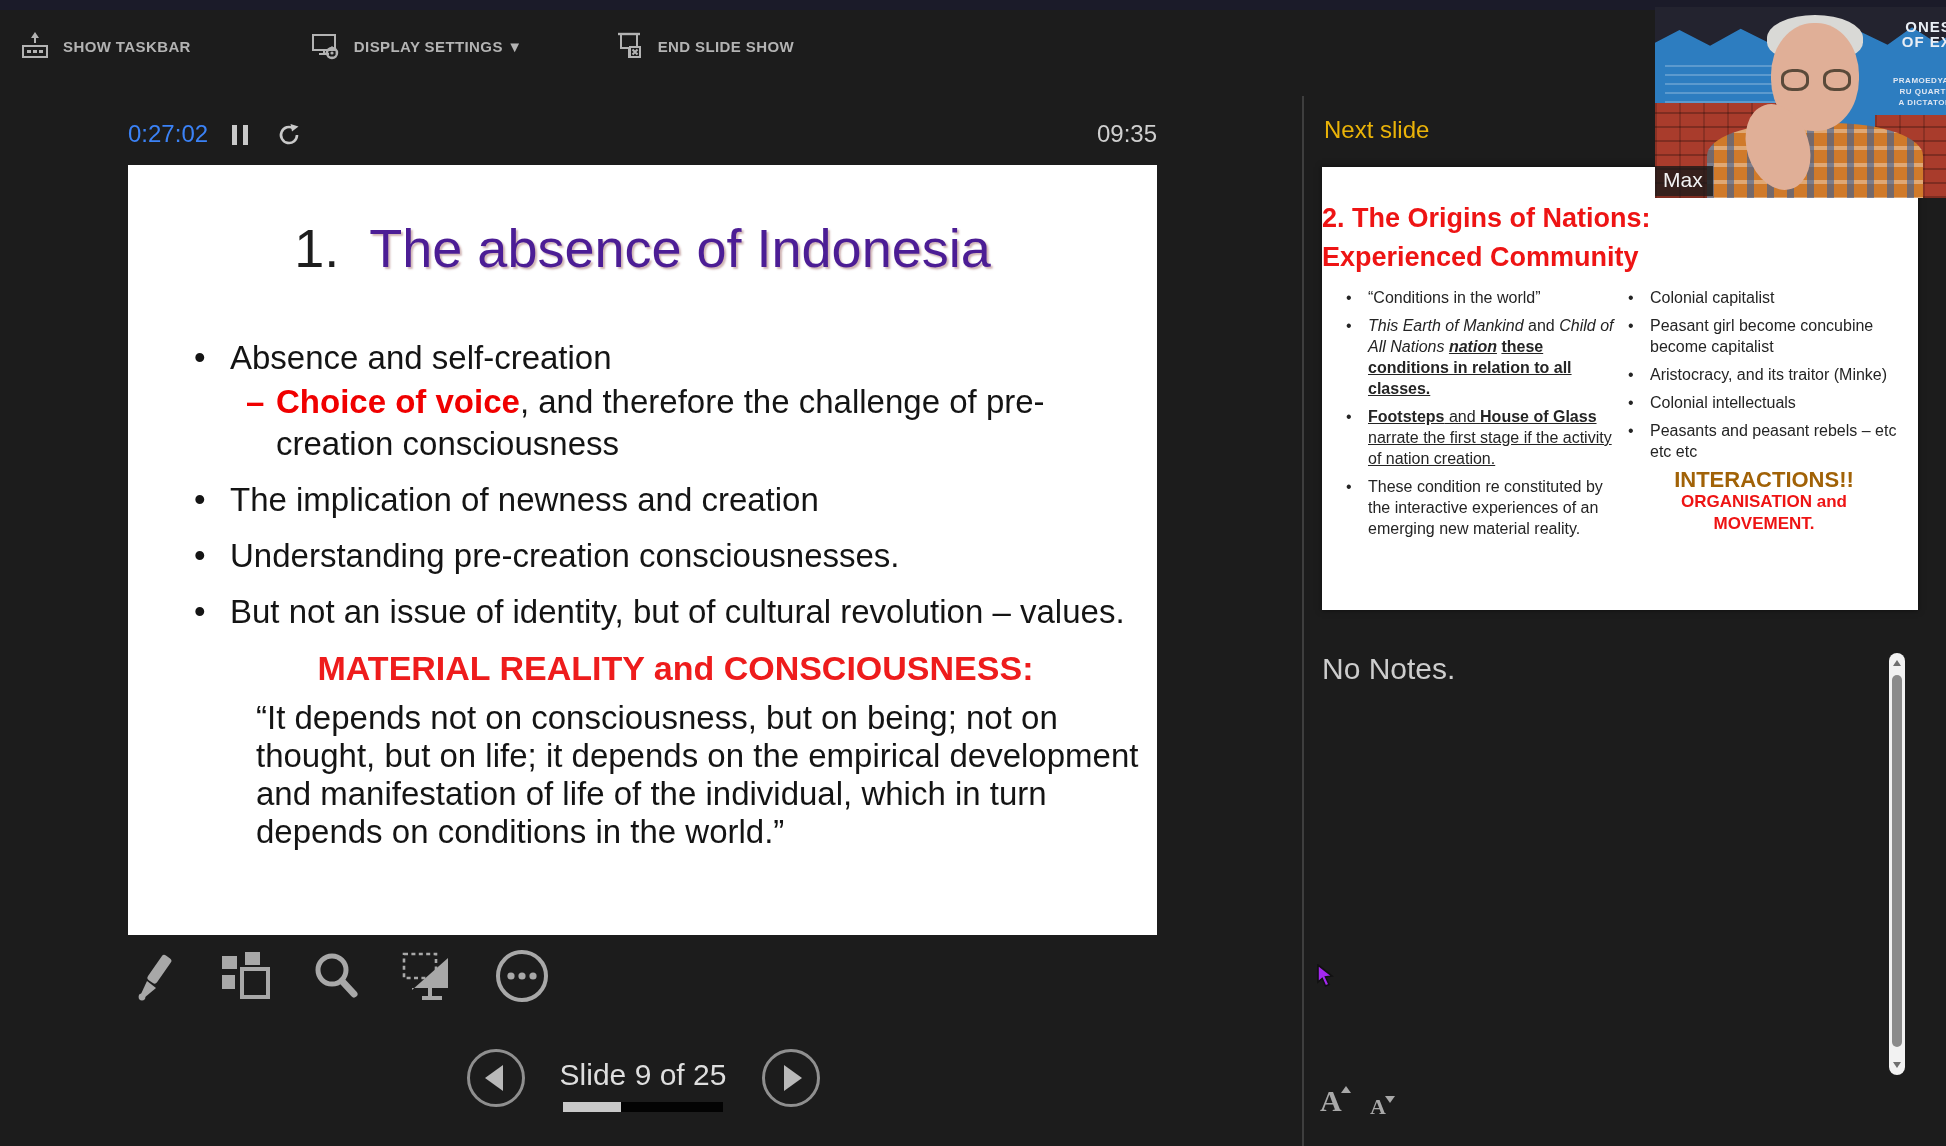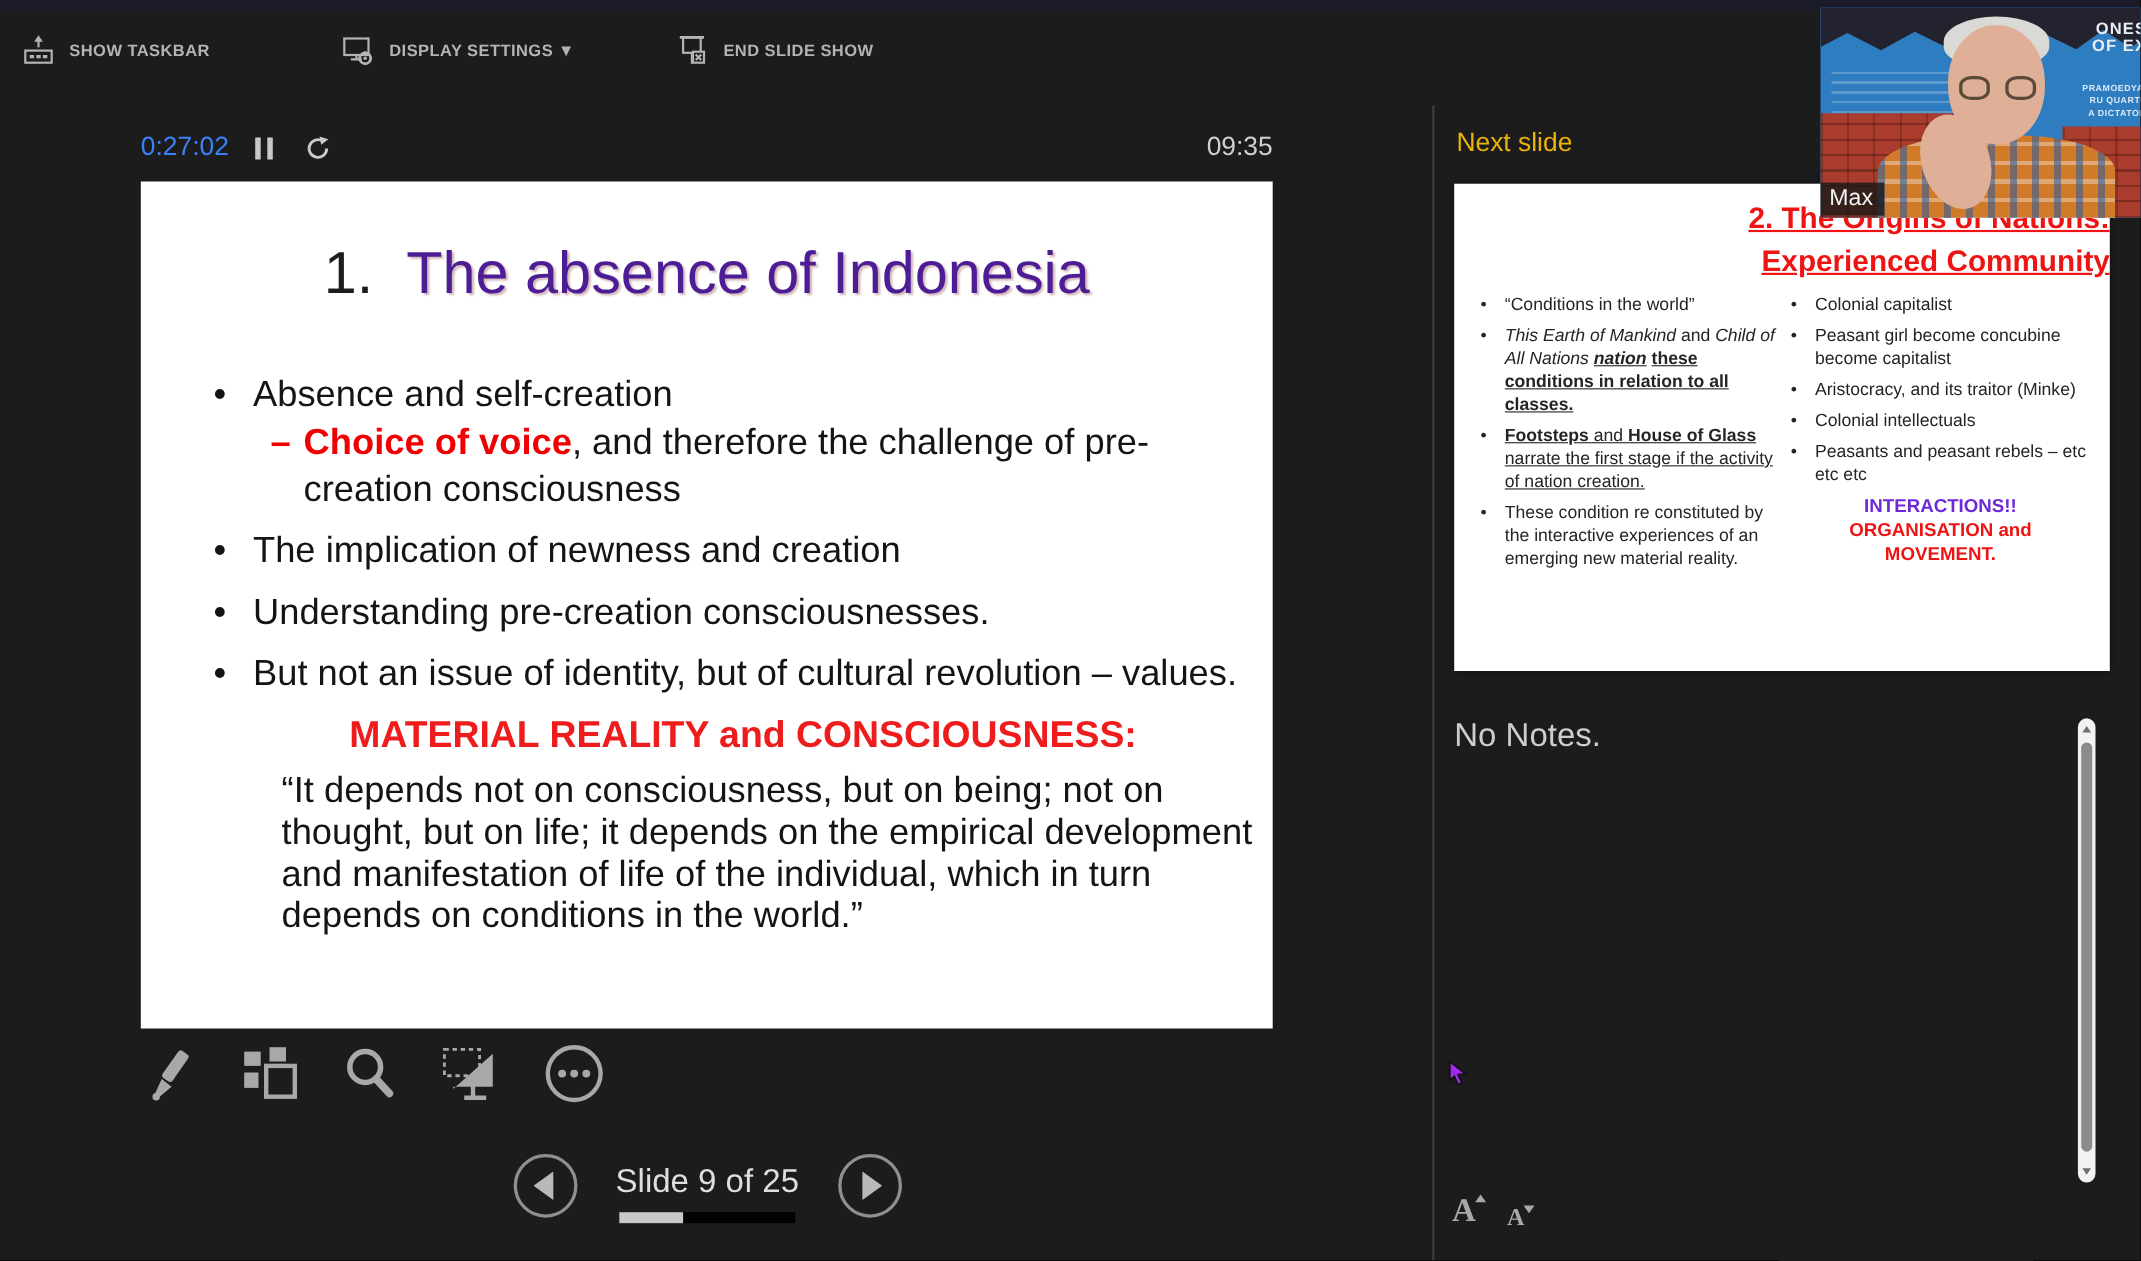--- a/index.html
+++ b/index.html
@@ -56,33 +56,33 @@
   .tri-right{border-left:18px solid #b9b9b9;margin-left:4px;}
   .nav-label{position:absolute;left:543px;top:1058px;width:200px;text-align:center;color:#dedede;font-size:30px;}
   .progress{position:absolute;left:563px;top:1102px;width:160px;height:10px;background:#030303;}
   .progress .fill{height:100%;background:#c9c9c9;}
 
   
   .v-divider{position:absolute;left:1302px;top:96px;width:2px;height:1050px;background:#3e3e3e;}
   .next-label{position:absolute;left:1324px;top:116px;color:#eab308;font-size:24px;}
   .preview{position:absolute;left:1322px;top:167px;width:596px;height:443px;background:#fff;color:#242424;
            box-shadow:0 0 6px rgba(0,0,0,.5);overflow:hidden;}
-  .pv-title{margin-top:12px;text-align:right;color:#ee1414;font-weight:bold;font-size:27px;line-height:39px;text-decoration:underline;}
+  .pv-title{margin-top:32px;text-align:left;color:#ee1414;font-weight:bold;font-size:27px;line-height:39px;}
   .pv-cols{display:flex;margin-top:10px;}
   .pv-col{font-size:16px;line-height:21px;}
   .pv-col-left{width:268px;margin-left:24px;}
   .pv-col-right{width:272px;margin-left:14px;}
   .pv-b{display:flex;margin-bottom:7px;}
   .pv-b .pdot{flex:0 0 22px;}
   .pv-b .pdot::before{content:"•";}
   .pv-b .ptxt{flex:1;}
   .it{font-style:italic;}
   .bd{font-weight:bold;}
   .un{text-decoration:underline;}
-  .pv-red{color:#6d28d9;font-weight:bold;text-align:center;font-size:17px;line-height:22px;margin-top:6px;}
+  .pv-red{color:#a16207;font-weight:bold;text-align:center;font-size:22px;line-height:22px;margin-top:6px;}
   .pv-red2{color:#ee1414;font-weight:bold;text-align:center;font-size:17px;line-height:22px;}
 
   .notes-empty{position:absolute;left:1322px;top:652px;color:#cdcdcd;font-size:30px;}
 
   
   .scrollbar{position:absolute;left:1889px;top:653px;width:16px;height:422px;background:#f2f2f2;border-radius:9px;}
   .sb-up{position:absolute;left:4px;top:7px;width:0;height:0;border-left:4px solid transparent;
          border-right:4px solid transparent;border-bottom:6px solid #6f6f6f;}
   .sb-down{position:absolute;left:4px;bottom:7px;width:0;height:0;border-left:4px solid transparent;
          border-right:4px solid transparent;border-top:6px solid #6f6f6f;}

